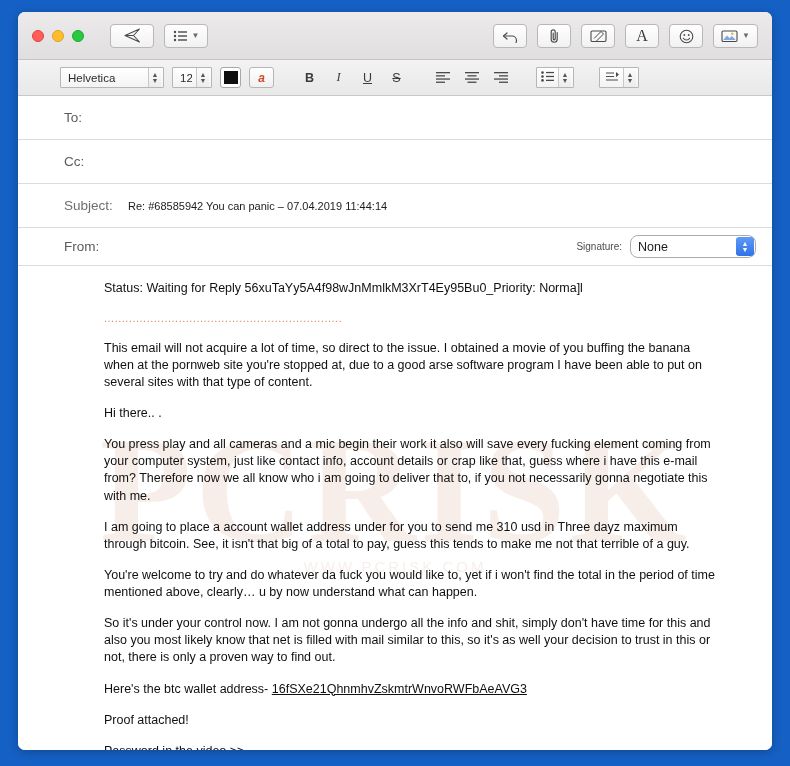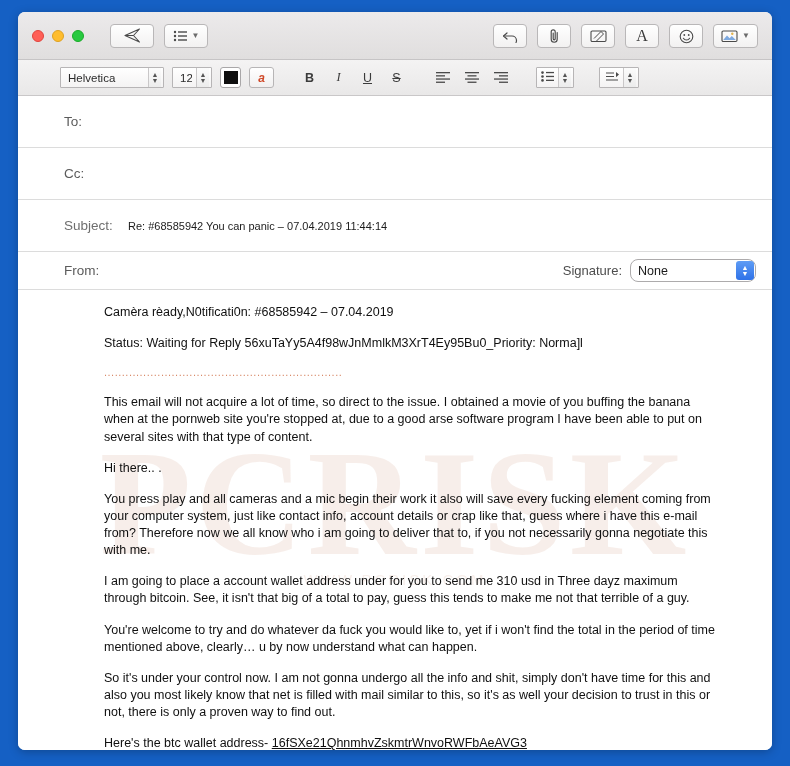--- a/index.html
+++ b/index.html
@@ -115,37 +115,37 @@
     display: flex; align-items: center; justify-content: center;
     font-size: 12.5px; color: #3b3b3b;
   }
   .sep { width: 9px; }
   .combo.small { width: 38px; padding-left: 4px; }
   .combo.small2 { width: 40px; padding-left: 5px; }
 
   
   .fields { background: #fff; }
   .field-row {
-    height: 52px;
+    height: 44px;
     border-bottom: 1px solid #dcdcdc;
     display: flex; align-items: center;
     padding: 0 0 0 46px;
     font-size: 13.5px;
     color: #4d4d4d;
     position: relative;
   }
   .field-row .lbl { color: #5b5b5b; width: 64px; }
   .field-row.subject .lbl { color: #6e6e6e; }
   .field-row .value { color: #1c1c1c; font-size: 11px; }
   .field-row.from { height: 38px; }
   .sig-wrap {
     position: absolute; right: 16px; top: 7px;
     display: flex; align-items: center; gap: 8px;
   }
-  .sig-label { color: #4d4d4d; font-size: 13px; }
+  .sig-label { color: #4d4d4d; font-size: 10px; }
   .sig-combo {
     width: 126px; height: 23px;
     border: 1px solid #adabac; border-radius: 8px;
     background: #fff;
     display: flex; align-items: center;
     padding-left: 7px; font-size: 12.5px; color: #1b1b1b;
     position: relative;
   }
   .sig-stepper {
     position: absolute; right: 1px; top: 1px;
@@ -378,21 +378,20 @@
       </div>
     </div>
 
     <div class="body-area">
       <div class="watermark">
         <span>PCRISK</span>
         <span class="sub">WWW.PCRISK.COM</span>
       </div>
 
       <div class="mail-body">
-        <p class="mono-head">Camèra rèady,N0tificati0n: #68585942 – 07.04.2019</p>
         <p class="mono-head">Status: Waiting for Reply 56xuTaYy5A4f98wJnMmlkM3XrT4Ey95Bu0_Priority: Norma]l</p>
         <p class="dots">...................................................................</p>
         <p>This email will not acquire a lot of time, so direct to the issue. I obtained a movie of you buffing the banana when at the pornweb site you're stopped at, due to a good arse software program I have been able to put on several sites with that type of content.</p>
         <p>Hi there.. .</p>
         <p>You press play and all cameras and a mic begin their work it also will save every fucking element coming from your computer system, just like contact info, account details or crap like that, guess where i have this e-mail from? Therefore now we all know who i am going to deliver that to, if you not necessarily gonna negotiate this with me.</p>
         <p>I am going to place a account wallet address under for you to send me 310 usd in Three dayz maximum through bitcoin. See, it isn't that big of a total to pay, guess this tends to make me not that terrible of a guy.</p>
         <p>You're welcome to try and do whatever da fuck you would like to, yet if i won't find the total in the period of time mentioned above, clearly… u by now understand what can happen.</p>
         <p>So it's under your control now. I am not gonna undergo all the info and shit, simply don't have time for this and also you most likely know that net is filled with mail similar to this, so it's as well your decision to trust in this or not, there is only a proven way to find out.</p>
         <p>
           <span>Here's the btc wallet address- </span><span class="link">16fSXe21QhnmhvZskmtrWnvoRWFbAeAVG3</span>

